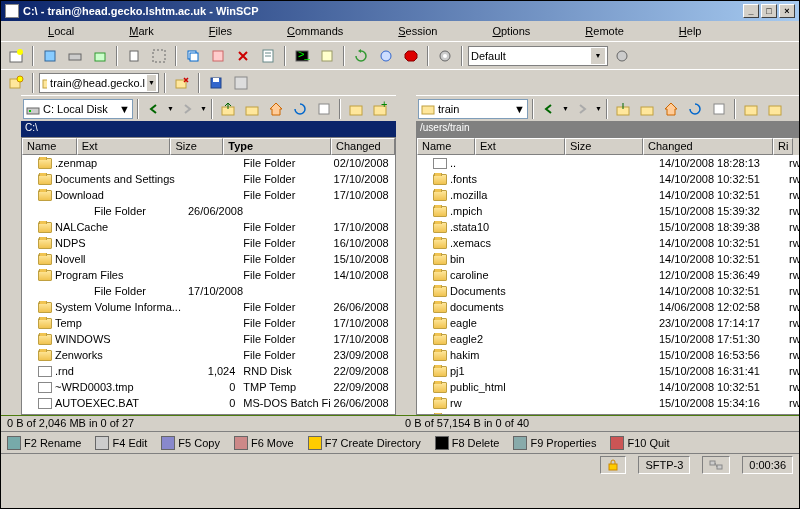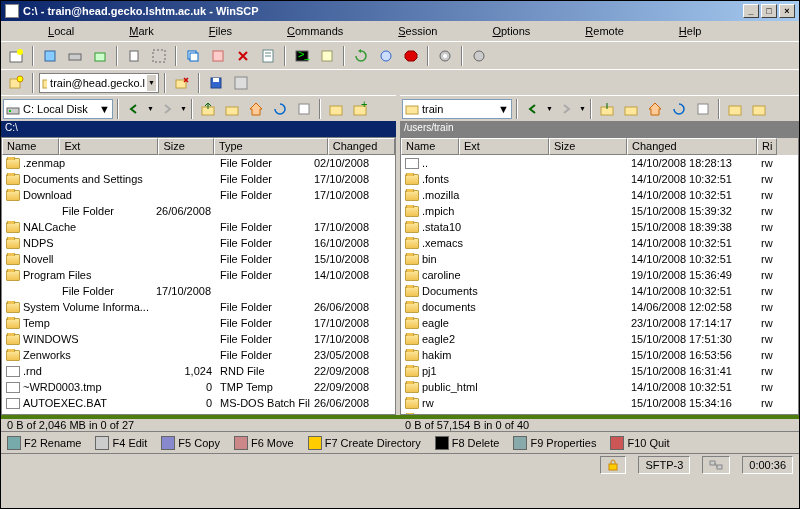--- a/index.html
+++ b/index.html
@@ -10,41 +10,41 @@
 .titlebar .wbtn { width:16px; height:14px; background:#d4d0c8; border:1px solid #fff; border-right-color:#404040; border-bottom-color:#404040; margin-left:2px; display:flex; align-items:center; justify-content:center; font-size:9px; font-weight:bold; color:#000; }
 .menubar { background:#d4d0c8; height:20px; display:flex; align-items:center; padding:0 4px; gap:12px; }
 .menubar span { cursor:default;margin-left:43px; }
 .menubar span u { text-decoration:underline; }
 .toolbar { background:#d4d0c8; height:28px; display:flex; align-items:center; padding:2px 4px; gap:3px; border-top:1px solid #fff; }
 .tbtn { width:22px; height:22px; display:flex; align-items:center; justify-content:center; border:1px solid transparent; }
 .sep { width:2px; height:20px; border-left:1px solid #808080; border-right:1px solid #fff; margin:0 2px; }
 .combo { height:20px; background:#fff; border:1px solid #808080; display:flex; align-items:center; padding:0 2px; }
 .combo .dd { width:14px; height:16px; background:#d4d0c8; border:1px solid #d4d0c8; display:flex; align-items:center; justify-content:center; font-size:7px; margin-left:2px; }
 .panes { display:flex; height:320px; }
-.pane { display:flex; flex-direction:column; }
+.pane { display:flex; flex-direction:column;padding-left:20px; }
 .pane-left { width:395px; }
 .pane-right { flex:1; }
 .splitter { width:4px; background:#d4d0c8; cursor:col-resize; }
 .navbar { height:26px; display:flex; align-items:center; padding:2px; gap:2px; background:#d4d0c8; border-top:1px solid #fff; }
 .drivesel { height:20px; background:#fff; border:1px solid #7f9db9; display:flex; align-items:center; padding:1px 2px; }
 .pathbar { height:16px; color:#fff; padding:1px 4px; font-size:10px; }
 .pathbar.active { background:#0a246a; }
 .pathbar.inactive { background:#808080; }
 .list { flex:1; background:#fff; border:1px solid #808080; overflow:hidden; position:relative; }
 .list-header { display:flex; background:#d4d0c8; height:17px; position:sticky; top:0; }
 .col { border:1px solid; border-color:#fff #808080 #808080 #fff; padding:1px 4px; font-size:11px; overflow:hidden; white-space:nowrap; }
 .rows { overflow-y:scroll; overflow-x:scroll; height:calc(100% - 17px); }
-.row { display:flex; height:16px; align-items:center; }
+.row { display:flex; height:16px; align-items:center;margin-left:12px; }
 .cell { padding:0 4px; overflow:hidden; white-space:nowrap; text-overflow:clip; display:flex; align-items:center; gap:3px; }
 .fico { width:14px; height:11px; display:inline-block; }
 .fico.folder { background:linear-gradient(#ffe79c,#f0c350); border:1px solid #c0a040; border-radius:1px; position:relative; }
 .fico.folder::before { content:""; position:absolute; top:-3px; left:0; width:6px; height:3px; background:#f0c350; border:1px solid #c0a040; border-bottom:none; }
 .fico.file { background:#fff; border:1px solid #888; }
 .fico.up { background:#fff; border:1px solid #888; }
-.statusrow { height:16px; display:flex; padding:1px 6px; font-size:11px; border-top:4px solid #4d7c0f;align-items:center; }
+.statusrow { height:16px; display:flex; padding:1px 6px; font-size:11px; border-top:1px solid #4d7c0f; }
 .statusrow .left { width:398px; }
 .fkeys { height:22px; display:flex; align-items:center; padding:2px 6px; gap:14px; border-top:1px solid #808080; }
 .fkey { display:flex; align-items:center; gap:3px; }
 .fkey .ic { width:14px; height:14px; display:inline-block; }
 .bottomstatus { height:22px; display:flex; align-items:center; justify-content:flex-end; padding:2px 6px; gap:12px; border-top:1px solid #808080; background:#d4d0c8; }
 .bottomstatus .slot { border:1px solid; border-color:#808080 #fff #fff #808080; padding:1px 6px; height:18px; display:flex; align-items:center; gap:4px; }
 svg { display:block; }
 </style>
 </head>
 <body>
@@ -156,20 +156,25 @@
       </svg>
     </span>
   <span class="sep"></span>
   <span class="tbtn">
       <svg width="16" height="16">
         <circle cx="8" cy="8" r="5" fill="#ccc" stroke="#666"></circle>
         <circle cx="8" cy="8" r="2" fill="#fff"></circle>
       </svg>
     </span>
   <span class="sep"></span>
+  <div class="combo" style="width:140px">
+    <span>Default</span>
+    <span style="flex:1"></span>
+      <span class="dd">▼</span>
+  </div>
   <span class="tbtn">
       <svg width="16" height="16">
         <circle cx="8" cy="8" r="5" fill="#ccc" stroke="#666"></circle>
       </svg>
     </span>
 </div>
 
 <div class="toolbar" style="height:26px">
   <span class="tbtn">
       <svg width="16" height="16">
@@ -271,21 +276,21 @@
             <text x="9" y="7" font-size="8" fill="#080">+</text>
           </svg>
         </span>
     </div>
     <div class="pathbar active">C:\</div>
     <div class="list">
       <div class="list-header" id="lh-left">
           <div class="col" style="width: 58px;">Name</div>
           <div class="col" style="width: 100px;">Ext</div>
           <div class="col" style="width: 56px;">Size</div>
-          <div class="col" style="width: 115px;">Type</div>
+          <div class="col" style="width: 115px; font-weight: bold;">Type</div>
           <div class="col" style="width: 68px;">Changed</div>
         </div>
       <div class="rows" id="rows-left">
           <div class="row">
             <div class="cell" style="width:158px"><span class="fico folder"></span>.zenmap</div>
             <div class="cell" style="width:56px;justify-content:flex-end"></div>
             <div class="cell" style="width:94px">File Folder</div>
             <div class="cell" style="width:68px">02/10/2008</div>
           </div>
           <div class="row">
@@ -349,26 +354,26 @@
           <div class="row">
             <div class="cell" style="width:158px"><span class="fico folder"></span>WINDOWS</div>
             <div class="cell" style="width:56px;justify-content:flex-end"></div>
             <div class="cell" style="width:94px">File Folder</div>
             <div class="cell" style="width:68px">17/10/2008</div>
           </div>
           <div class="row">
             <div class="cell" style="width:158px"><span class="fico folder"></span>Zenworks</div>
             <div class="cell" style="width:56px;justify-content:flex-end"></div>
             <div class="cell" style="width:94px">File Folder</div>
-            <div class="cell" style="width:68px">23/05/2008</div>
+            <div class="cell" style="width:68px">23/09/2008</div>
           </div>
           <div class="row">
             <div class="cell" style="width:158px"><span class="fico file"></span>.rnd</div>
             <div class="cell" style="width:56px;justify-content:flex-end">1,024</div>
-            <div class="cell" style="width:94px">RND File</div>
+            <div class="cell" style="width:94px">RND Disk</div>
             <div class="cell" style="width:68px">22/09/2008</div>
           </div>
           <div class="row">
             <div class="cell" style="width:158px"><span class="fico file"></span>~WRD0003.tmp</div>
             <div class="cell" style="width:56px;justify-content:flex-end">0</div>
             <div class="cell" style="width:94px">TMP Temp</div>
             <div class="cell" style="width:68px">22/09/2008</div>
           </div>
           <div class="row">
             <div class="cell" style="width:158px"><span class="fico file"></span>AUTOEXEC.BAT</div>
@@ -497,21 +502,21 @@
           </div>
           <div class="row">
             <div class="cell" style="width:148px"><span class="fico folder"></span>bin</div>
             <div class="cell" style="width:78px;justify-content:flex-end"></div>
             <div class="cell" style="width:130px">14/10/2008 10:32:51</div>
             <div class="cell" style="width:20px">rw</div>
           </div>
           <div class="row">
             <div class="cell" style="width:148px"><span class="fico folder"></span>caroline</div>
             <div class="cell" style="width:78px;justify-content:flex-end"></div>
-            <div class="cell" style="width:130px">19/10/2008 15:36:49</div>
+            <div class="cell" style="width:130px">12/10/2008 15:36:49</div>
             <div class="cell" style="width:20px">rw</div>
           </div>
           <div class="row">
             <div class="cell" style="width:148px"><span class="fico folder"></span>Documents</div>
             <div class="cell" style="width:78px;justify-content:flex-end"></div>
             <div class="cell" style="width:130px">14/10/2008 10:32:51</div>
             <div class="cell" style="width:20px">rw</div>
           </div>
           <div class="row">
             <div class="cell" style="width:148px"><span class="fico folder"></span>documents</div>

